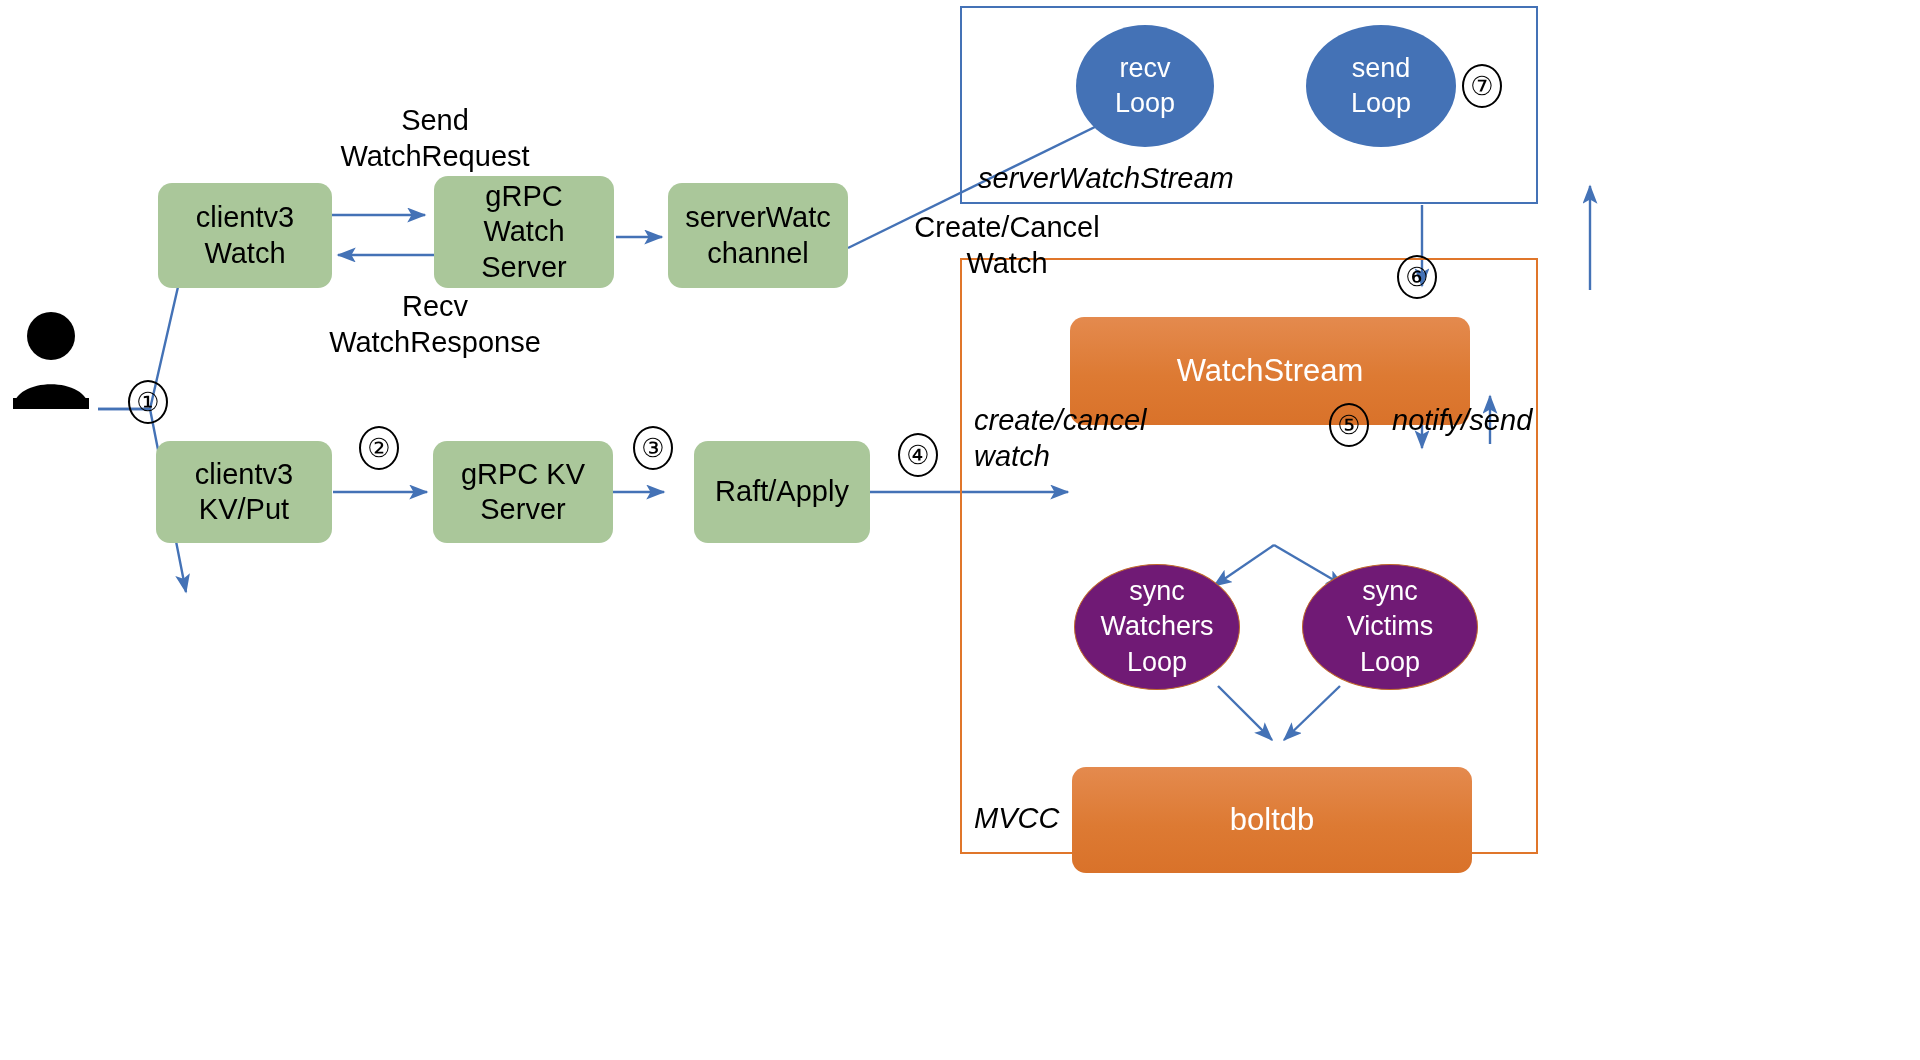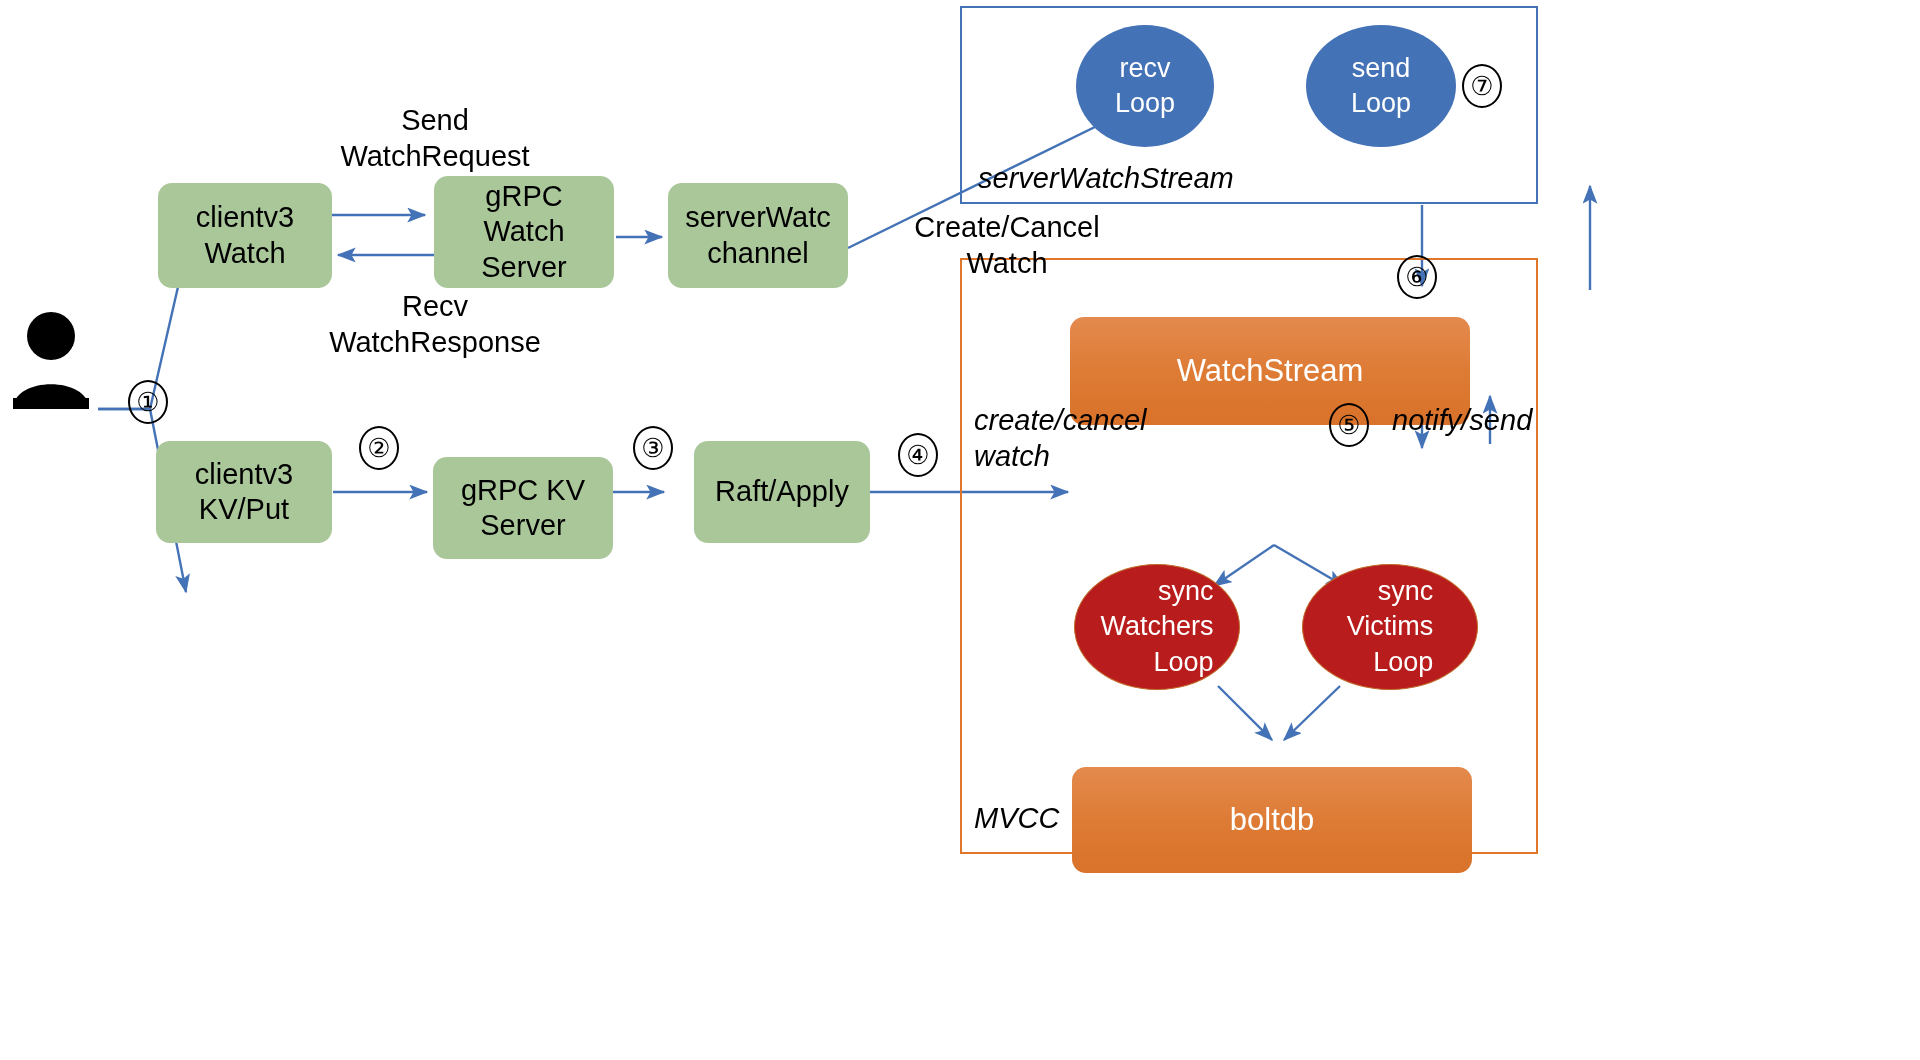--- a/index.html
+++ b/index.html
@@ -68,21 +68,21 @@
     justify-content: center;
     text-align: center;
     border-radius: 50%;
     color: #ffffff;
     font-size: 27px;
     line-height: 1.3;
     white-space: pre-line;
     box-sizing: border-box;
   }
   .ell.blue   { background: #4472b6; }
-  .ell.orange { background: #b91c1c; border: 1px solid #c0692a; text-align: right; }
+  .ell.orange { background: #701a75; border: 1px solid #c0692a; }
 
   
   .frame {
     position: absolute;
     box-sizing: border-box;
     background: transparent;
   }
   .frame.blue   { border: 2px solid #4472b6; }
   .frame.orange { border: 2px solid #e0762a; }
 
@@ -183,21 +183,21 @@
   <div class="gbox" style="left:434px; top:176px; width:180px; height:112px;">gRPC
 Watch
 Server</div>
 
   <div class="gbox" style="left:668px; top:183px; width:180px; height:105px;">serverWatc
 channel</div>
 
   <div class="gbox" style="left:156px; top:441px; width:176px; height:102px;">clientv3
 KV/Put</div>
 
-  <div class="gbox" style="left:433px; top:441px; width:180px; height:102px;margin-top:16px;">gRPC KV
+  <div class="gbox" style="left:433px; top:441px; width:180px; height:102px;">gRPC KV
 Server</div>
 
   <div class="gbox" style="left:666px; top:441px; width:176px; height:102px;margin-left:28px;">Raft/Apply</div>
 
   <div class="frame blue" style="left:960px; top:6px; width:578px; height:198px;"></div>
 
   <div class="lbl left" style="left:978px; top:160px; width:330px; font-size:29px;">serverWatchStream</div>
 
   <div class="ell blue" style="left:1076px; top:25px; width:138px; height:122px;">recv
 Loop</div>

